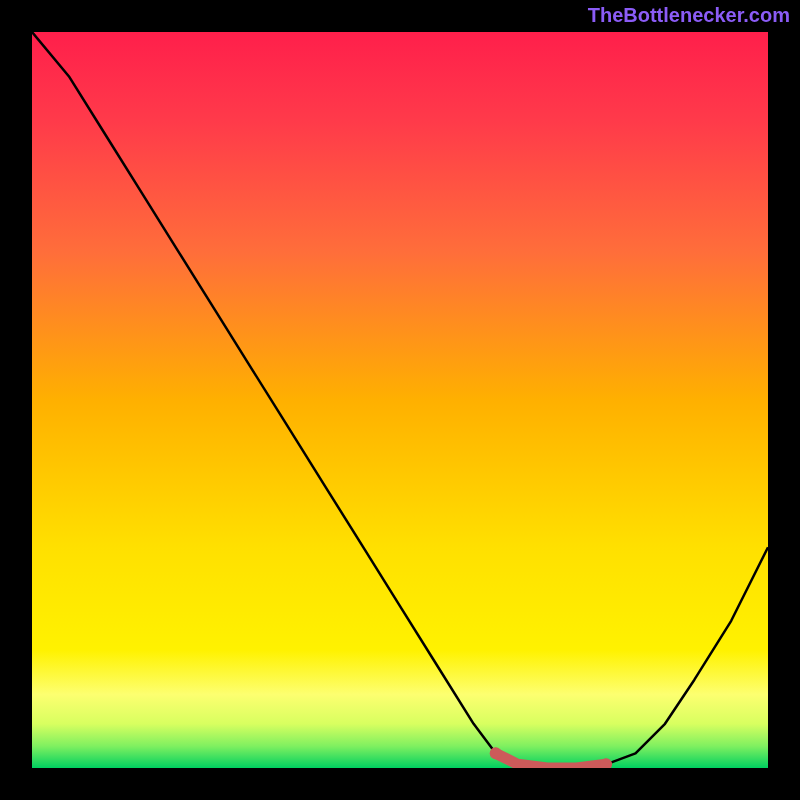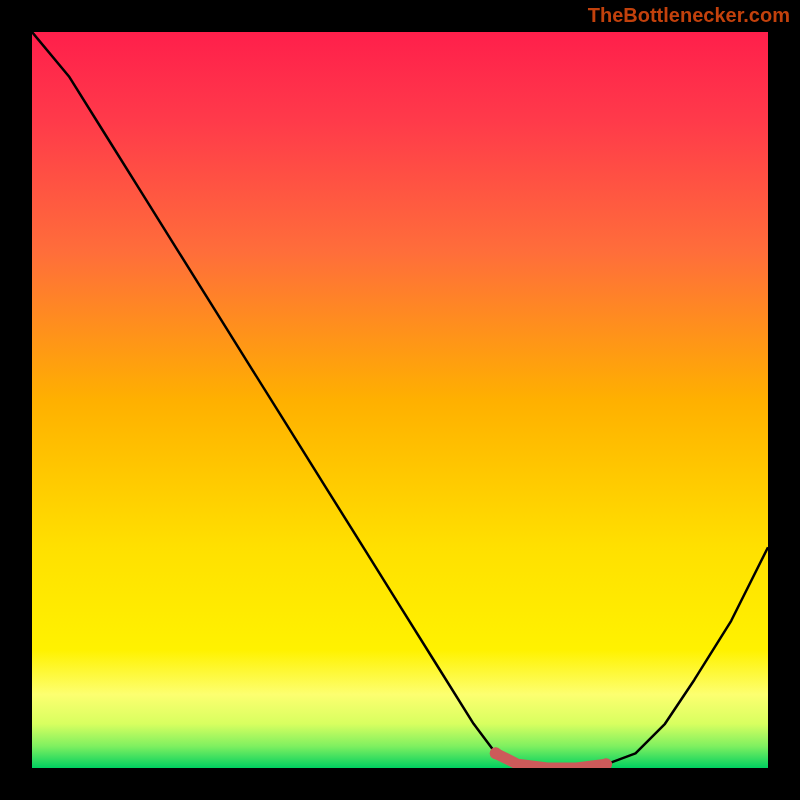--- a/index.html
+++ b/index.html
@@ -8,21 +8,21 @@
     background: #000;
     width: 800px;
     height: 800px;
     position: relative;
     font-family: Arial, sans-serif;
   }
   .watermark {
     position: absolute;
     top: 4px;
     right: 10px;
-    color: #c2410c;
+    color: #8b5cf6;
     font-size: 20px;
     font-weight: bold;
     z-index: 10;
   }
   .plot-area {
     position: absolute;
     left: 32px;
     top: 32px;
     width: 736px;
     height: 736px;

